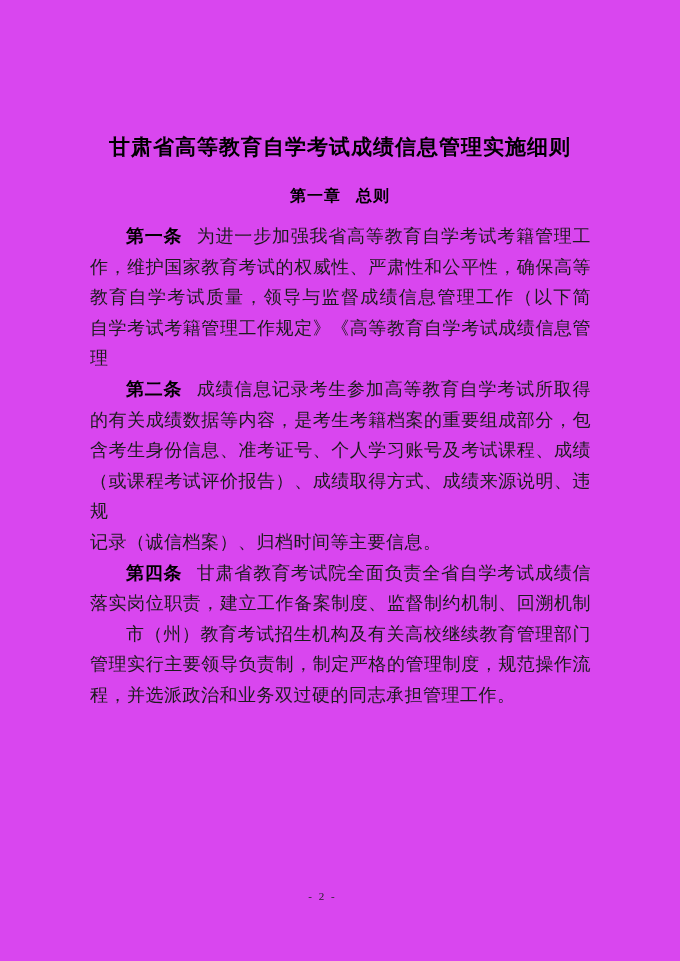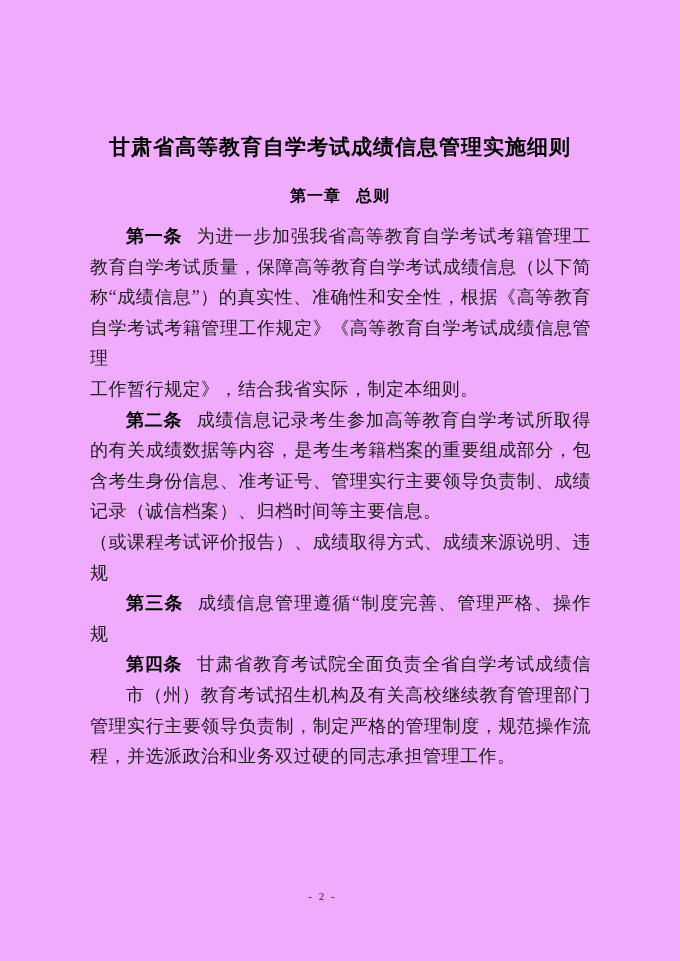--- a/index.html
+++ b/index.html
@@ -4,21 +4,21 @@
 <style>
   html, body { margin: 0; padding: 0; }
   body {
     width: 680px; height: 961px;
     background: #ffffff;
     position: relative;
     font-family: "Liberation Serif", "DejaVu Serif", serif;
     color: #1c1c1c;
     overflow: hidden;
   }
-  .page { position: absolute; inset: 0; background: #f0abfc; }
+  .page { position: absolute; inset: 0; background: #d946ef; }
 
   .doc-title {
     position: absolute; top: 133px; left: 0; width: 680px;
     margin: 0; text-align: center;
     font-size: 21px; line-height: 28px; font-weight: bold;
     letter-spacing: 1px; color: #000;
     font-family: "Liberation Serif", "DejaVu Serif", serif;
   }
   .chapter-heading {
     position: absolute; top: 183px; left: 0; width: 680px;
@@ -52,31 +52,30 @@
 <body>
 
 <div class="page">
 
   <h1 class="doc-title">甘肃省高等教育自学考试成绩信息管理实施细则</h1>
 
   <h2 class="chapter-heading">第一章 总则</h2>
 
   <div class="body-text">
     <div class="line indent"><b class="art">第一条</b><span>为进一步加强我省高等教育自学考试考籍管理工</span></div>
-    <div class="line"><span>教育自学考试质量，保障高等教育自学考试成绩信息（以下简</span></div>
-    <div class="line"><span>称“成绩信息”）的真实性、准确性和安全性，根据《高等教育</span></div>
+    <div class="line"><span>作，维护国家教育考试的权威性、严肃性和公平性，确保高等</span></div>
+    <div class="line"><span>教育自学考试质量，领导与监督成绩信息管理工作（以下简</span></div>
     <div class="line"><span>自学考试考籍管理工作规定》《高等教育自学考试成绩信息管理</span></div>
-    <div class="line last"><span>工作暂行规定》，结合我省实际，制定本细则。</span></div>
     <div class="line indent"><b class="art">第二条</b><span>成绩信息记录考生参加高等教育自学考试所取得</span></div>
     <div class="line"><span>的有关成绩数据等内容，是考生考籍档案的重要组成部分，包</span></div>
-    <div class="line"><span>含考生身份信息、准考证号、管理实行主要领导负责制、成绩</span></div>
+    <div class="line"><span>含考生身份信息、准考证号、个人学习账号及考试课程、成绩</span></div>
+    <div class="line"><span>（或课程考试评价报告）、成绩取得方式、成绩来源说明、违规</span></div>
     <div class="line last"><span>记录（诚信档案）、归档时间等主要信息。</span></div>
-    <div class="line"><span>（或课程考试评价报告）、成绩取得方式、成绩来源说明、违规</span></div>
-    <div class="line indent"><b class="art">第三条</b><span>成绩信息管理遵循“制度完善、管理严格、操作规</span></div>
     <div class="line indent"><b class="art">第四条</b><span>甘肃省教育考试院全面负责全省自学考试成绩信</span></div>
+    <div class="line"><span>落实岗位职责，建立工作备案制度、监督制约机制、回溯机制</span></div>
     <div class="line indent"><span>市（州）教育考试招生机构及有关高校继续教育管理部门</span></div>
     <div class="line"><span>管理实行主要领导负责制，制定严格的管理制度，规范操作流</span></div>
     <div class="line last"><span>程，并选派政治和业务双过硬的同志承担管理工作。</span></div>
   </div>
 
   <div class="page-number">- 2 -</div>
 
 </div>
 
 </body></html>

